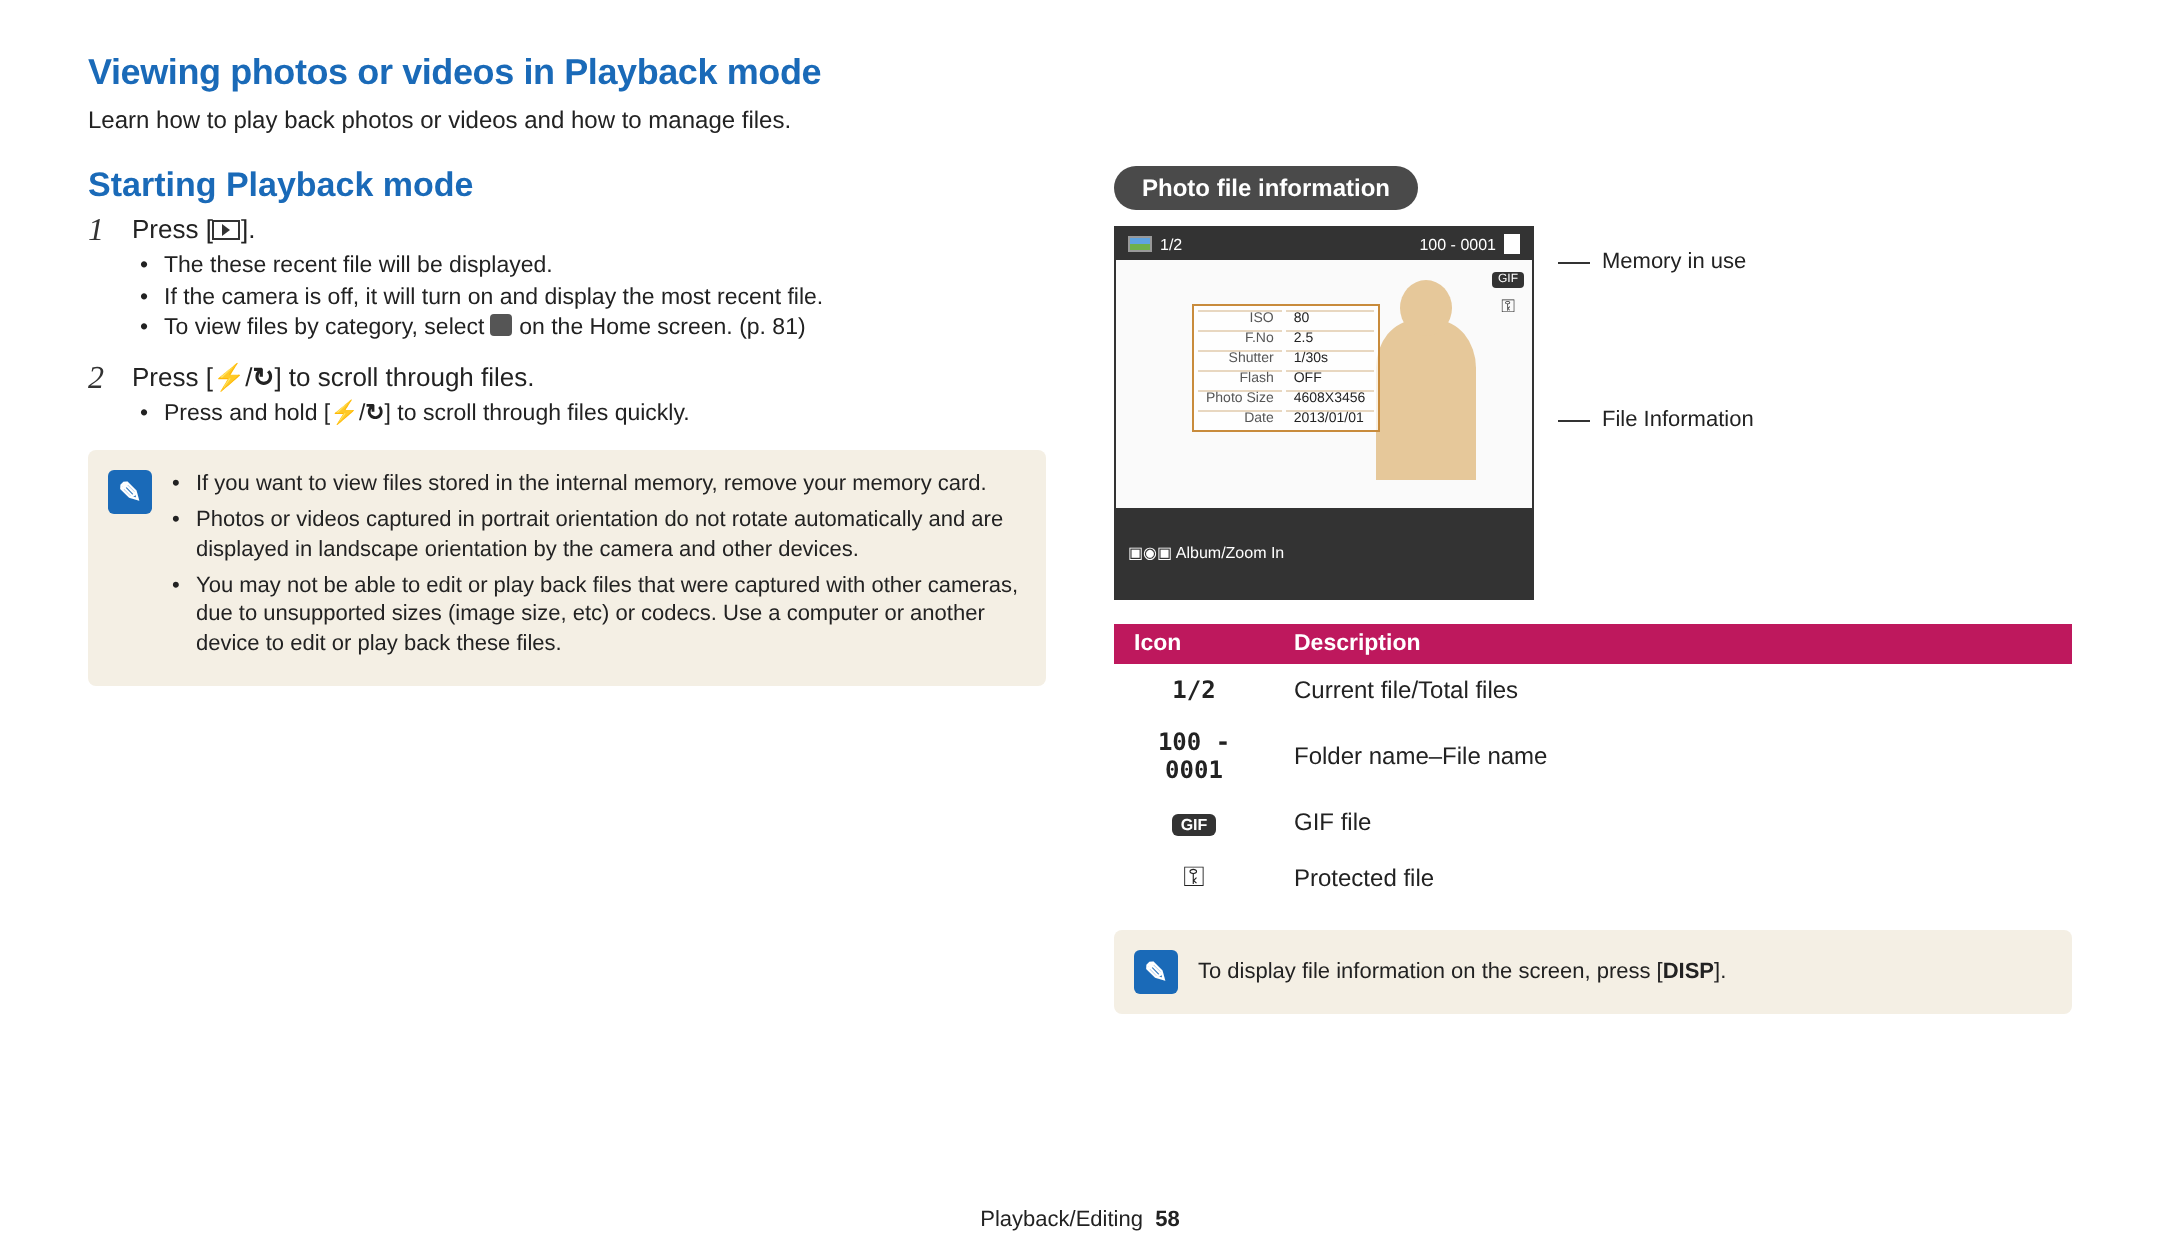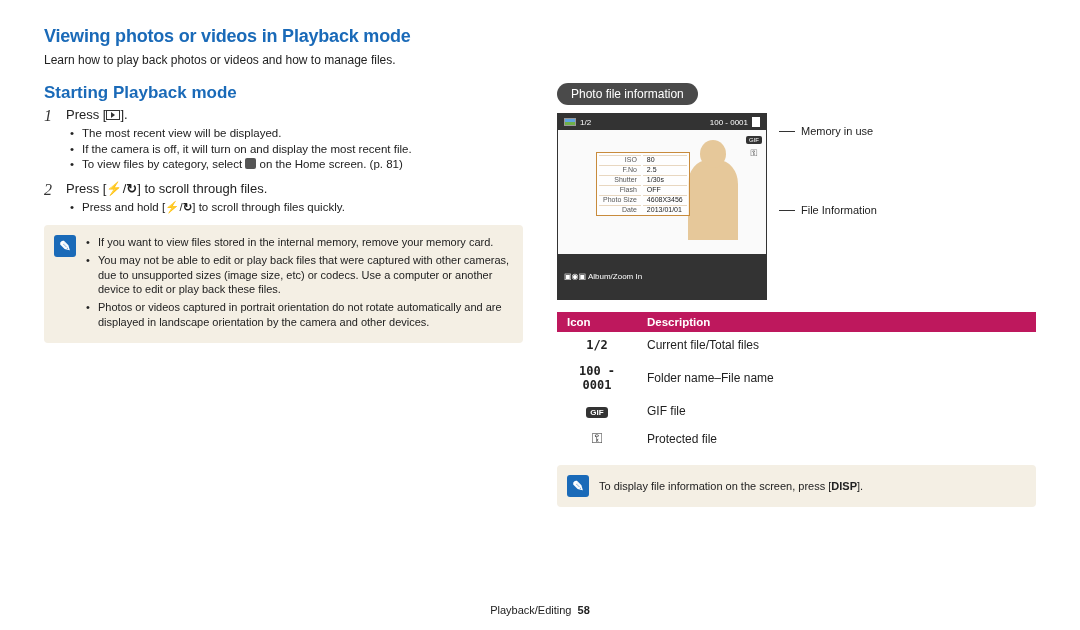--- a/index.html
+++ b/index.html
@@ -16,21 +16,21 @@
   .step-body { flex:1; font-size:13px; }
   .bul { list-style:none; padding-left:4px; margin-top:4px; }
   .bul li { position:relative; padding-left:12px; font-size:11.5px; line-height:1.35; }
   .bul li::before { content:"•"; position:absolute; left:0; top:0; }
   .note-box { background:#f4efe4; border-radius:4px; padding:10px 12px 10px 10px; display:flex; gap:10px; margin-top:10px; }
   .note-icon { width:22px; height:22px; flex-shrink:0; background:#1a6ab8; color:#fff; border-radius:3px; display:flex; align-items:center; justify-content:center; font-size:14px; font-weight:bold; }
   .note-box ul { list-style:none; }
   .note-box li { position:relative; padding-left:12px; font-size:11px; line-height:1.3; margin-bottom:4px; }
   .note-box li::before { content:"•"; position:absolute; left:0; }
   .note-line { font-size:11px; line-height:1.3; }
-  .pill { background:#4a4a4a; color:#fff; border-radius:12px; padding:4px 14px; display:inline-block; font-weight:normal; font-size:12px; margin-bottom:8px; }
+  .pill { background:#4a4a4a; color:#fff; border-radius:12px; padding:4px 14px; display:inline-block; font-weight:bold; font-size:12px; margin-bottom:8px; }
   .thumb-wrap { display:flex; gap:12px; align-items:flex-start; margin-bottom:12px; }
   .thumb { width:210px; border:1px solid #333; background:#fff; font-size:7px; }
   .thumb-top { display:flex; justify-content:space-between; align-items:center; background:#333; color:#fff; padding:3px 6px; font-size:8px; }
   .thumb-body { position:relative; height:124px; background:#fafafa; }
   .thumb-bottom { background:#333; color:#fff; padding:18px 6px; font-size:8px; }
   .silhouette { position:absolute; right:28px; top:30px; width:50px; height:80px; background:#e6c89a; -webkit-mask: none; border-radius:40% 40% 0 0 / 30% 30% 0 0; }
   .silhouette::before { content:""; position:absolute; top:-20px; left:12px; width:26px; height:28px; background:#e6c89a; border-radius:50%; }
   .side-icons { position:absolute; right:4px; top:6px; display:flex; flex-direction:column; gap:4px; align-items:center; }
   .icon-mini { background:#333; color:#fff; font-size:6px; padding:1px 3px; border-radius:2px; }
   .key-mini { font-size:9px; }
@@ -59,43 +59,43 @@
 
 <div class="columns">
   <div class="col-left">
     <div class="section-head">Starting Playback mode</div>
 
     <div class="step">
       <div class="step-num">1</div>
       <div class="step-body">
         <span><span>Press [</span><span class="inline-icon-box"></span><span>].</span></span>
         <ul class="bul">
-          <li>The most recent view will be displayed.</li>
+          <li>The these recent file will be displayed.</li>
           <li>If the camera is off, it will turn on and display the most recent file.</li>
           <li>To view files by category, select <span class="inline-square"></span> on the Home screen. (p. 81)</li>
         </ul>
       </div>
     </div>
 
     <div class="step" style="margin-top:8px">
       <div class="step-num">2</div>
       <div class="step-body">
         <span><span>Press [</span><b>⚡</b><span>/</span><b>↻</b><span>] to scroll through files.</span></span>
         <ul class="bul">
           <li>Press and hold [<b>⚡</b>/<b>↻</b>] to scroll through files quickly.</li>
         </ul>
       </div>
     </div>
 
     <div class="note-box">
       <div class="note-icon">✎</div>
       <ul>
         <li>If you want to view files stored in the internal memory, remove your memory card.</li>
+        <li>Photos or videos captured in portrait orientation do not rotate automatically and are displayed in landscape orientation by the camera and other devices.</li>
         <li>You may not be able to edit or play back files that were captured with other cameras, due to unsupported sizes (image size, etc) or codecs. Use a computer or another device to edit or play back these files.</li>
-        <li>Photos or videos captured in portrait orientation do not rotate automatically and are displayed in landscape orientation by the camera and other devices.</li>
       </ul>
     </div>
   </div>
 
   <div class="col-right">
     <div class="pill">Photo file information</div>
 
     <div class="thumb-wrap">
       <div class="thumb">
         <div class="thumb-top">

